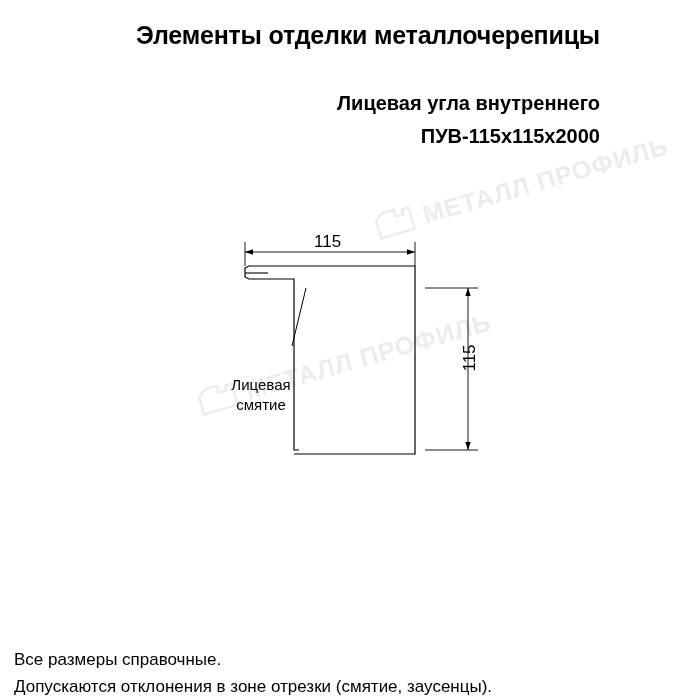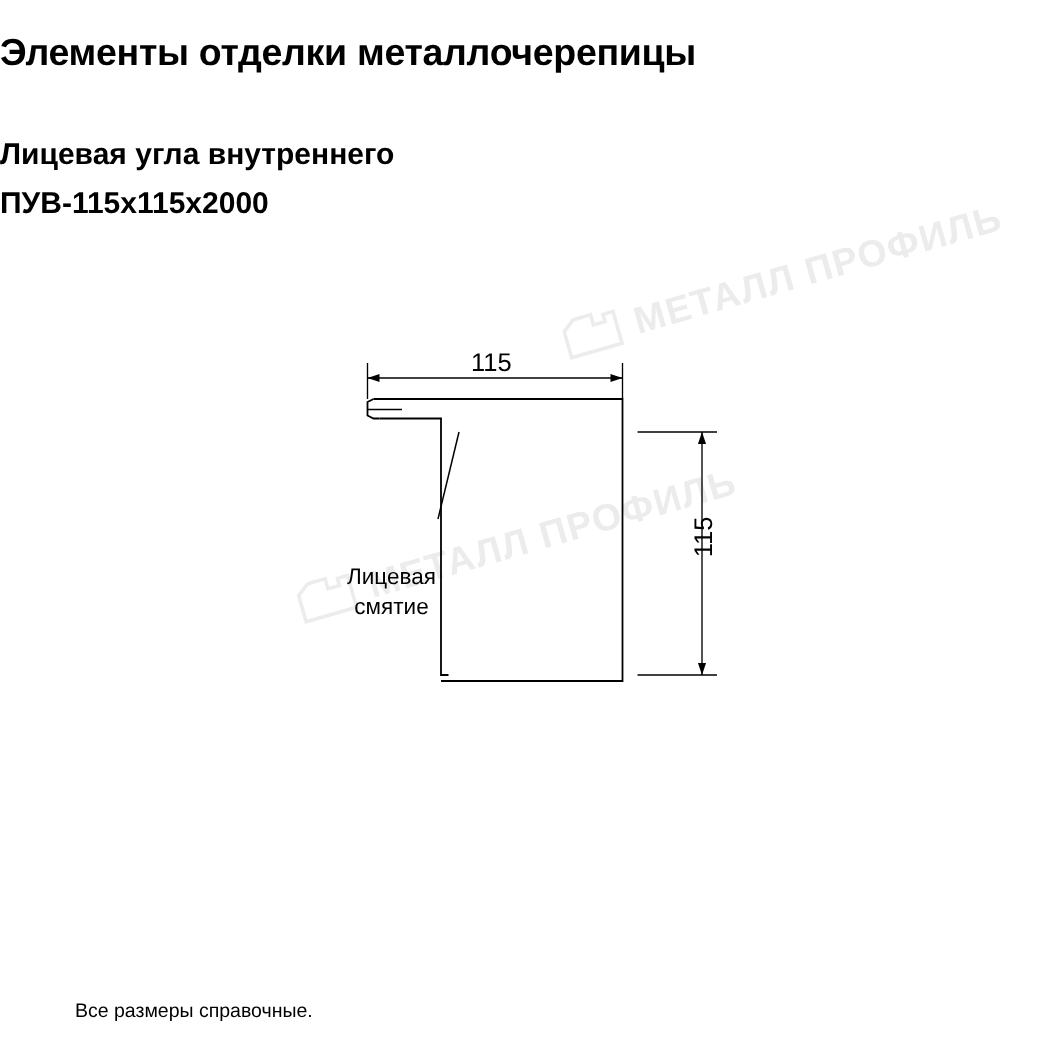--- a/index.html
+++ b/index.html
@@ -20,21 +20,21 @@
     width: 700px;
     height: 700px;
   }
 
   
   .title-block {
     position: absolute;
     top: 20px;
     left: 0;
     width: 600px;
-    text-align: left;
+    text-align: right;
   }
   .main-title {
     font-size: 25px;
     font-weight: bold;
     letter-spacing: -0.2px;
     margin: 0;
     padding: 0;
     line-height: 1.2;
   }
   .sub-title {
@@ -91,24 +91,23 @@
   .wm-logo {
     width: 40px;
     height: 30px;
     flex: 0 0 auto;
   }
 
   
   .footnote {
     position: absolute;
     left: 14px;
-    bottom: 16px;
-    font-size: 13px;
+    bottom: 0;
+    font-size: 17px;
     line-height: 1.55;
-    margin-left: 36px;
   }
   .footnote div {
     white-space: nowrap;
   }
 
   
   .dim-label {
     position: absolute;
     font-size: 17px;
     color: #000;
@@ -193,15 +192,16 @@
   <div class="dim-label dim-top">115</div>
   <div class="dim-label dim-right">115</div>
 
   <div class="face-label">
     <div>Лицевая</div>
     <div>смятие</div>
   </div>
 
   <div class="footnote">
     <div>Все размеры справочные.</div>
+    <div>Допускаются отклонения в зоне отрезки (смятие, заусенцы).</div>
   </div>
 
 </div>
 
 </body></html>

